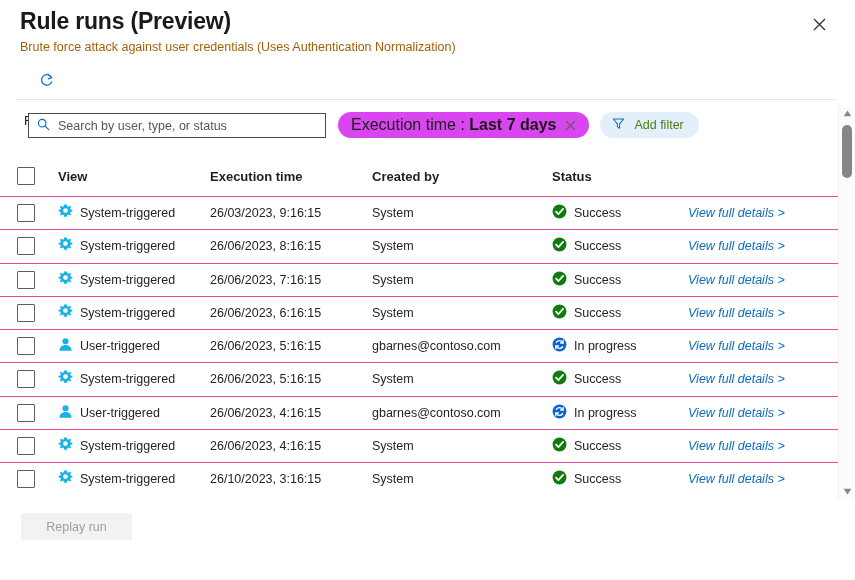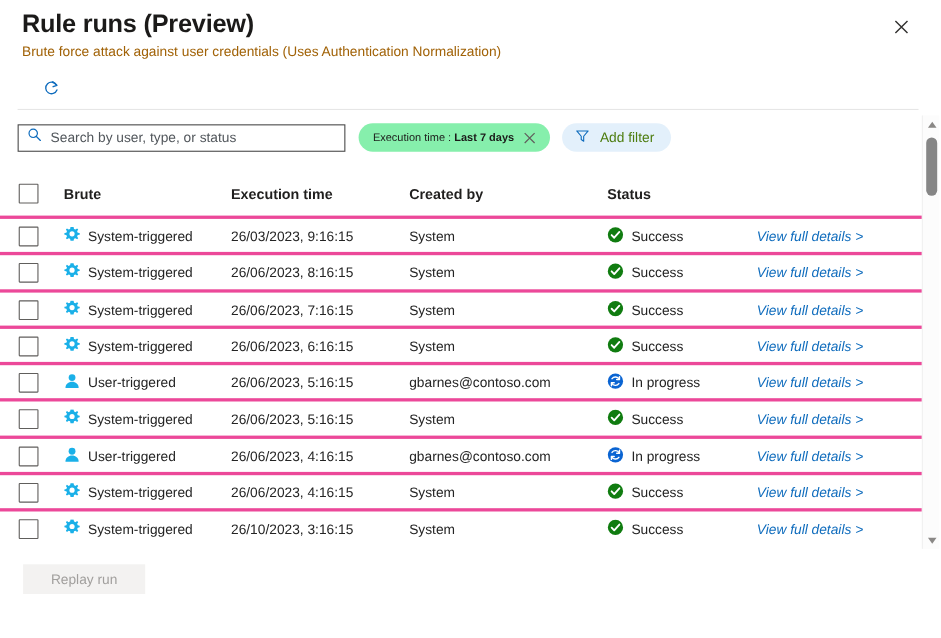--- a/index.html
+++ b/index.html
@@ -32,56 +32,56 @@
   .cmdbar { position:absolute; left:20px; top:70px; display:flex; align-items:center; }
   .cmd-item {
     display:flex; align-items:center; gap:22px; cursor:pointer;
     padding:3px 4px; font-size:13px; color:#1b1a19;flex-direction:column;
   }
   .divider {
     position:absolute; left:16px; top:99px; width:819px; height:1px; background:#e6e6e6;
   }
 
   
-  .filterrow { position:absolute; left:16px; top:112px; display:flex; align-items:center; }
+  .filterrow { position:absolute; left:28px; top:112px; display:flex; align-items:flex-end; }
   .search-box {
     width:298px; height:25px; border:1px solid #4a4a4a; background:#fff;
     display:flex; align-items:center; padding:0 8px; gap:8px;
   }
   .search-box input {
     border:none; outline:none; font-family:"Liberation Sans", sans-serif;
     font-size:12.5px; color:#1b1a19; background:transparent; width:100%;
   }
   .search-box input::placeholder { color:#52575c; }
 
   .chip {
-    margin-left:12px; height:26px; border-radius:13px; background:#86efac;
+    margin-left:12px; height:26px; border-radius:13px; background:#d946ef;
     display:flex; align-items:center; padding:0 13px; gap:9px;
-    font-size:10px; color:#1b1a19; cursor:pointer; white-space:nowrap;
+    font-size:16px; color:#1b1a19; cursor:pointer; white-space:nowrap;
   }
   .chip b { font-weight:700; }
   .chip .chip-x { display:flex; align-items:center; cursor:pointer; }
   .chip-addfilter {
     margin-left:11px; height:26px; border-radius:13px; background:#e3f0fb;
     display:flex; align-items:center; padding:0 15px 0 12px; gap:9px;
     font-size:12.5px; color:#4d7c0f; cursor:pointer; white-space:nowrap;
   }
 
   
   .table-area { position:absolute; left:0; top:158px; width:840px; height:341px; }
   .hdr { position:relative; height:38px; }
   .hdr .cell { position:absolute; top:11px; font-size:13px; font-weight:700; color:#201f1e; }
   .chkbox {
     position:absolute; width:18px; height:18px; border:1px solid #605e5c;
     background:#fff; cursor:pointer; border-radius:1px;
   }
   .hdr .chkbox { left:17px; top:9px; }
 
   .row {
-    position:relative; height:33.3px; border-top:3px solid #ec4899; cursor:default;
+    position:relative; height:33.3px; border-top:1px solid #ec4899; cursor:default;
   }
   .row .chkbox { left:17px; top:7px; }
   .row .cell { position:absolute; top:9px; font-size:12.5px; color:#242424; white-space:nowrap; }
   .row .cell.icon-cell { display:flex; align-items:center; gap:7px; top:7px; }
 
   .c-type { left:58px; }
   .c-time { left:210px; }
   .c-by   { left:372px; }
   .c-stat { left:552px; }
   .c-link { left:688px;font-style:italic; }
@@ -175,21 +175,21 @@
           <path d="M1.4 2.2 L12.6 2.2 L8.2 7.4 L8.2 12.2 L5.8 10.6 L5.8 7.4 Z" stroke="#0f6cbd" stroke-width="1.1" fill="none" stroke-linejoin="round"></path>
         </svg>
       </span>
       <span>Add filter</span>
     </div>
   </div>
 
   <div class="table-area">
     <div class="hdr">
       <div class="chkbox"></div>
-      <div class="cell c-type">Brute</div>
+      <div class="cell c-type">View</div>
       <div class="cell c-time">Execution time</div>
       <div class="cell c-by">Created by</div>
       <div class="cell c-stat">Status</div>
     </div>
     <div id="rows">
         <div class="row">
           <div class="chkbox"></div>
           <div class="cell c-type icon-cell">
             <span><svg width="15" height="15" viewBox="0 0 16 16">
                 <path fill="#1ab0e8" d="M8 0.4 L9.5 0.4 L9.9 2.3 A5.8 5.8 0 0 1 11.3 2.9 L12.9 1.8 L14 2.9 L12.9 4.5 A5.8 5.8 0 0 1 13.5 5.9 L15.4 6.3 L15.4 7.8 L13.5 8.2 A5.8 5.8 0 0 1 12.9 9.6 L14 11.2 L12.9 12.3 L11.3 11.2 A5.8 5.8 0 0 1 9.9 11.8 L9.5 13.7 L8 13.7 L6.5 13.7 L6.1 11.8 A5.8 5.8 0 0 1 4.7 11.2 L3.1 12.3 L2 11.2 L3.1 9.6 A5.8 5.8 0 0 1 2.5 8.2 L0.6 7.8 L0.6 6.3 L2.5 5.9 A5.8 5.8 0 0 1 3.1 4.5 L2 2.9 L3.1 1.8 L4.7 2.9 A5.8 5.8 0 0 1 6.1 2.3 L6.5 0.4 Z"></path>

